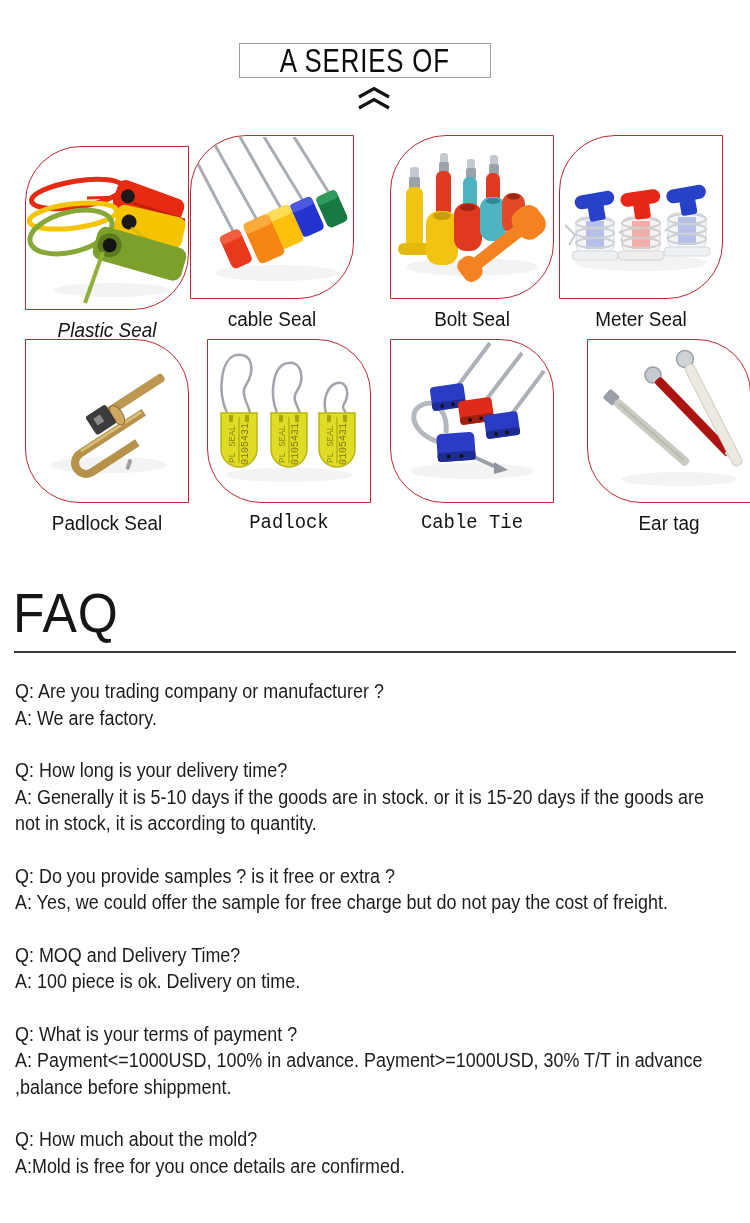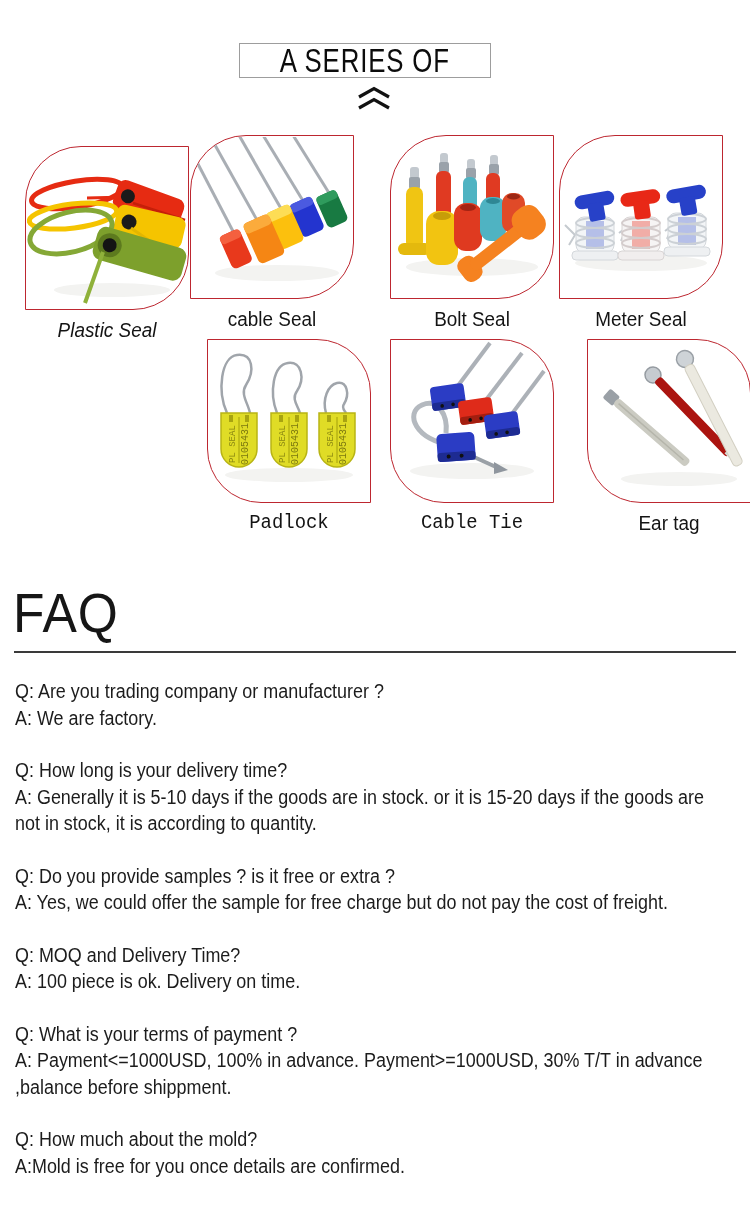--- a/index.html
+++ b/index.html
@@ -220,20 +220,39 @@
               <rect x="118" y="60" width="16" height="18" rx="3" fill="#2741c8"></rect>
             </g>
         </g>
       </svg>
       <div class="mark m-tr"></div>
       <div class="mark m-bl"></div>
     </div>
     <div class="plabel">Meter Seal</div>
   </div>
 
+  <div class="card r2" style="left:25px; top:339px;">
+    <div class="imgbox">
+      <svg viewBox="0 0 160 160">
+        <ellipse cx="82" cy="124" rx="58" ry="8" fill="#f3f3f1"></ellipse>
+        <g transform="rotate(-33 80 88)">
+          <path d="M120 94 H 44 a 11 11 0 0 0 0 22 H 98" fill="none" stroke="#b5914a" stroke-width="8"></path>
+          <path d="M118 92.5 H 46" stroke="#d9c078" stroke-width="2.5" fill="none"></path>
+          <rect x="88" y="70" width="68" height="9" rx="3" fill="#bb9750"></rect>
+          <ellipse cx="96" cy="82" rx="5.5" ry="11" fill="#cfa95e" stroke="#93713a" stroke-width="1"></ellipse>
+          <rect x="68" y="66" width="24" height="22" rx="3" fill="#3c3c3c"></rect>
+          <rect x="74" y="72" width="8" height="8" fill="#8a8a8a"></rect>
+        </g>
+        <rect x="100" y="118" width="4" height="11" rx="2" fill="#9aa0a6" transform="rotate(18 102 123)"></rect>
+      </svg>
+      <div class="mark m-tl"></div>
+      <div class="mark m-br"></div>
+    </div>
+    <div class="plabel">Padlock Seal</div>
+  </div>
 
   <div class="card r2" style="left:207px; top:339px;font-family:Liberation Mono, monospace;">
     <div class="imgbox">
       <svg viewBox="0 0 160 160">
         <ellipse cx="80" cy="134" rx="64" ry="7" fill="#f3f3f1"></ellipse>
         <g stroke="#a0a5ab" stroke-width="2.5" fill="none">
           <path d="M 18 72 C 8 50 12 16 28 14 C 44 12 46 30 37 44 C 31 53 39 62 41 72 M 18 72 q -7 5 -3 12"></path>
           <path d="M 68 72 C 60 52 64 24 79 22 C 93 20 96 38 88 50 C 82 58 89 65 91 72"></path>
           <path d="M 117 72 C 113 58 119 44 128 42 C 138 40 141 53 135 63 C 132 67 136 70 137 72"></path>
         </g>

